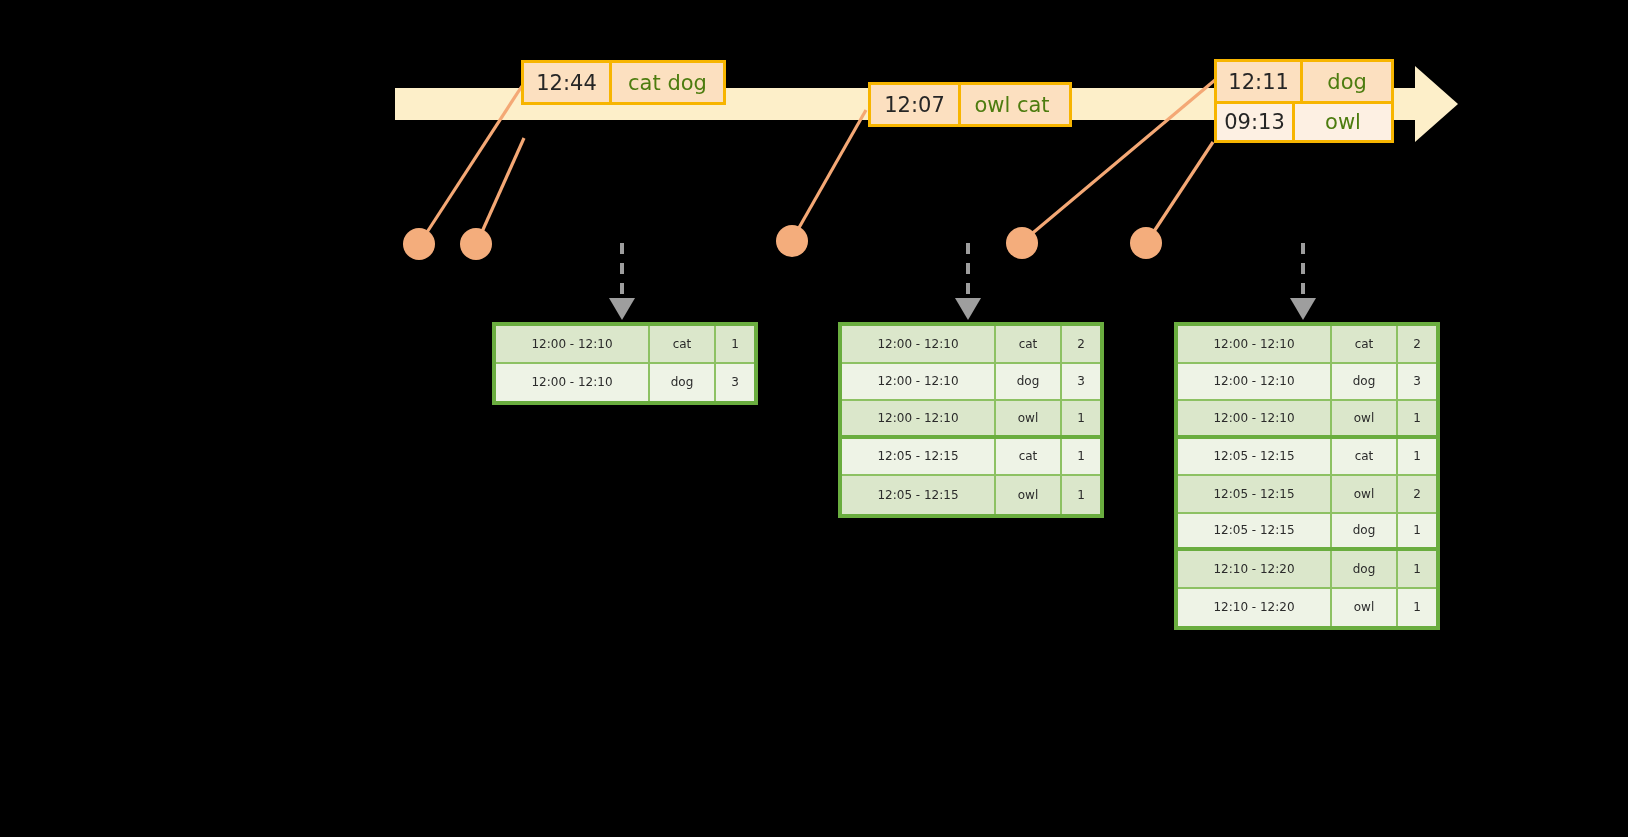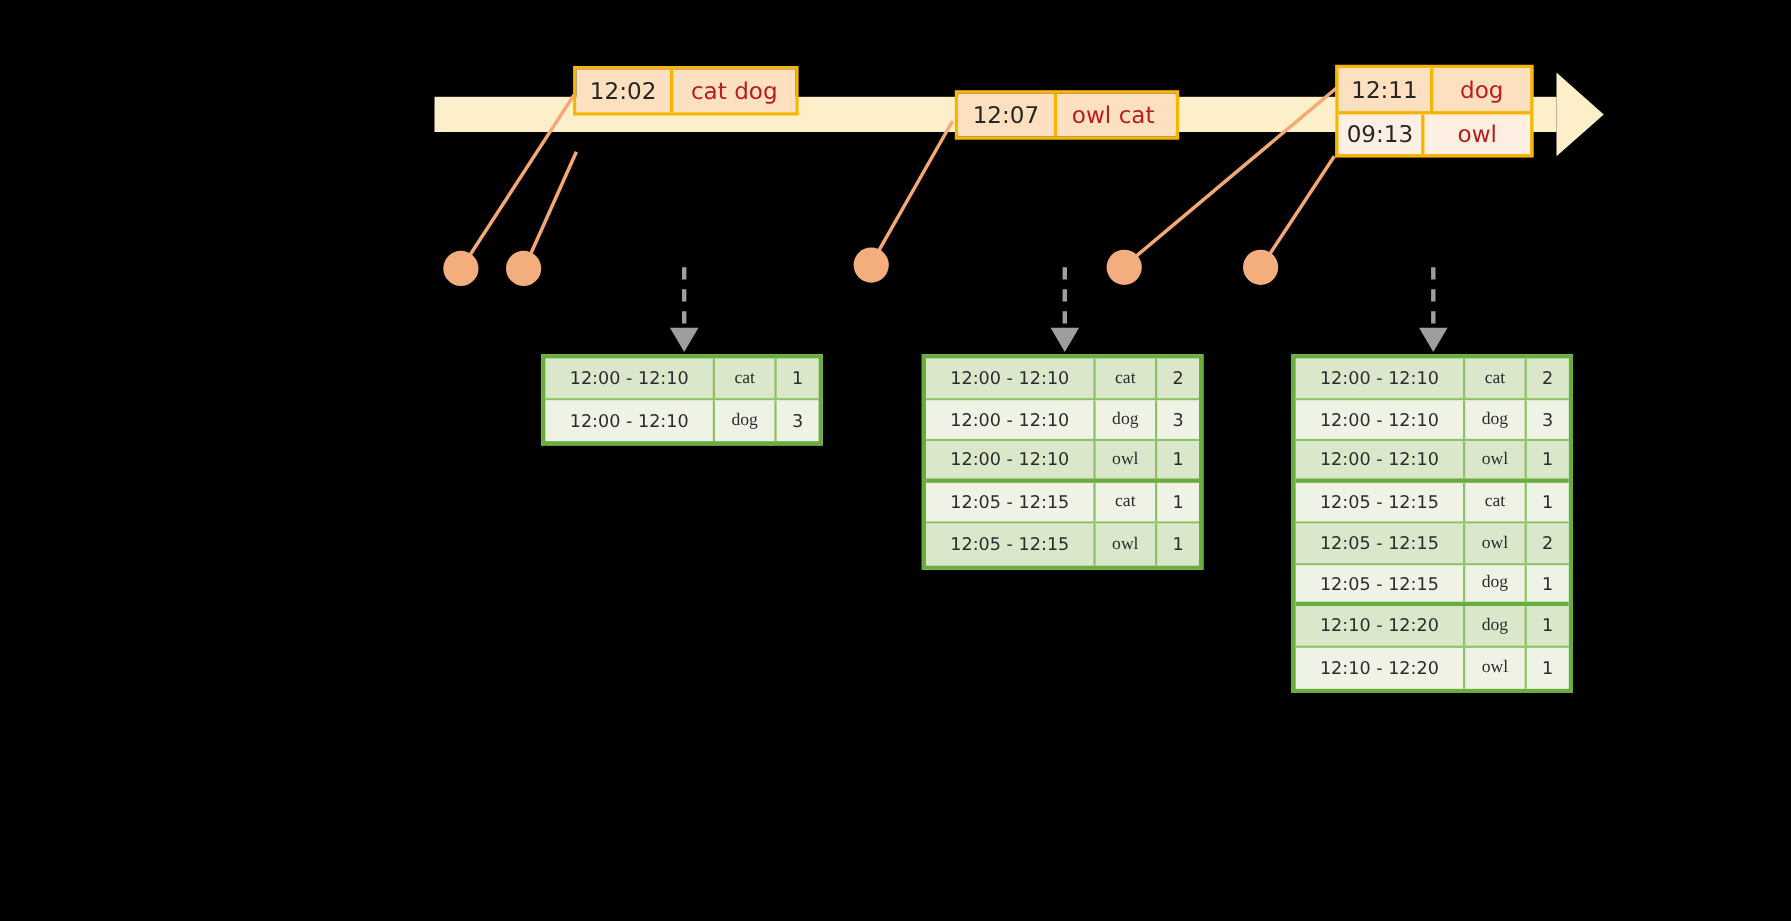--- a/index.html
+++ b/index.html
@@ -49,21 +49,21 @@
     font-size: 21px;
     color: #262626;
     letter-spacing: 0px;
   }
   .ev-words {
     box-sizing: border-box;
     display: flex;
     align-items: center;
     justify-content: center;
     font-size: 21px;
-    color: #b91c1c;
+    color: #4d7c0f;
   }
   
   .result-table {
     position: absolute;
     border: 4px solid #6aad3f;
     box-sizing: border-box;
     background: #eef3e6;
   }
   .res-row {
     display: flex;
@@ -73,27 +73,27 @@
   }
   .res-row:last-child { border-bottom: none; }
   .res-row.shade-a { background: #dbe7cb; }
   .res-row.shade-b { background: #eef3e6; }
   .res-row.group-end { border-bottom: 4px solid #6aad3f; }
   .rc {
     box-sizing: border-box;
     display: flex;
     align-items: center;
     justify-content: center;
-    font-size: 16px;
+    font-size: 12px;
     color: #2b2b2b;
     border-right: 2px solid #8dc163;
   }
   .rc:last-child { border-right: none; }
   .rc-window { width: 154px; }
-  .rc-animal { width: 56px; font-family: Liberation Serif, serif; }
+  .rc-animal { width: 66px; }
   .rc-count  { width: 38px; }
 </style>
 </head>
 <body>
 
 <div id="stage">
 
   <svg id="svg-layer" viewBox="0 0 1628 837">
 
     <g>
@@ -128,21 +128,21 @@
       </g>
       <g>
         <line x1="1303" y1="243" x2="1303" y2="300" stroke-dasharray="11,9"></line>
         <polygon points="1290,298 1316,298 1303,320" stroke="none"></polygon>
       </g>
     </g>
   </svg>
 
   <div class="event-box" style="left:521px; top:60px; width:205px;">
     <div class="event-row shade-a">
-      <div class="ev-time" style="width:88px;">12:02</div>
+      <div class="ev-time" style="width:88px;">12:44</div>
       <div class="ev-words" style="width:111px;">cat dog</div>
     </div>
   </div>
 
   <div class="event-box" style="left:868px; top:82px; width:204px;">
     <div class="event-row shade-a">
       <div class="ev-time" style="width:90px;">12:07</div>
       <div class="ev-words" style="width:102px;">owl cat</div>
     </div>
   </div>

